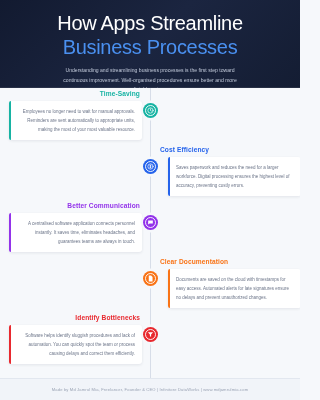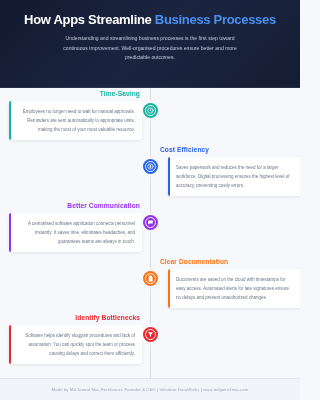--- a/index.html
+++ b/index.html
@@ -18,21 +18,21 @@
     background:linear-gradient(135deg,#121a30 0%,#1b2540 50%,#141d33 100%);
     padding:12px 22px 0;
     text-align:center;
     overflow:hidden;
   }
   .header:after{
     content:"";position:absolute;left:0;right:0;bottom:0;height:1px;
     background:rgba(255,255,255,.08);
   }
   .title {
-    font-size:13px; font-weight:bold; line-height:1.18;
+    font-size:20px; font-weight:normal; line-height:1.18;
     color:#ffffff; letter-spacing:-.3px;
   }
   .title .accent { color:#4a90f0; }
   .subtitle {
     margin-top:7px;
     font-size:5.1px; line-height:1.85; color:#c3cbdb;
     max-width:195px; margin-left:auto; margin-right:auto;
   }
 
   

